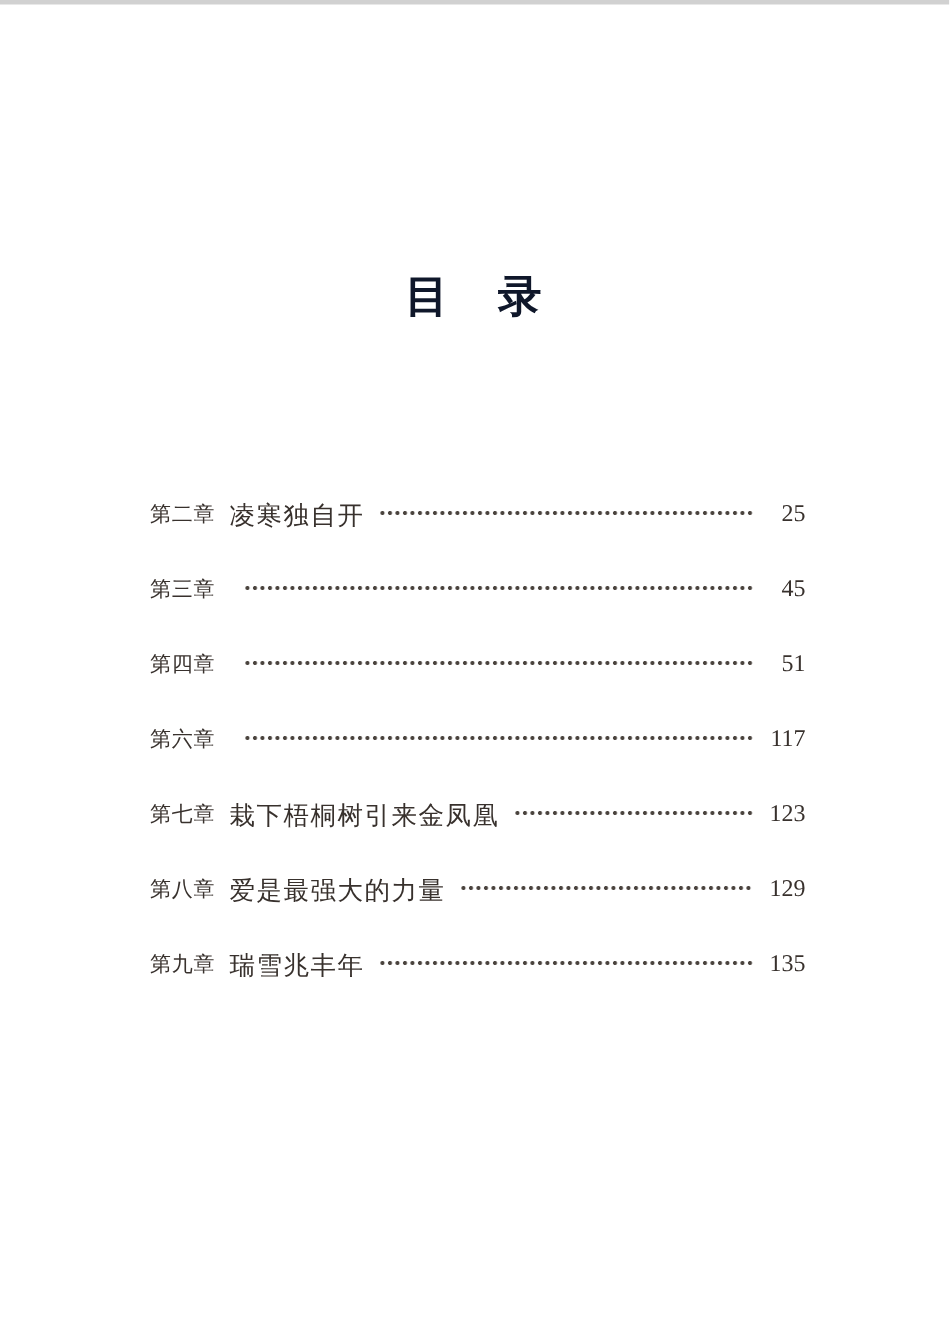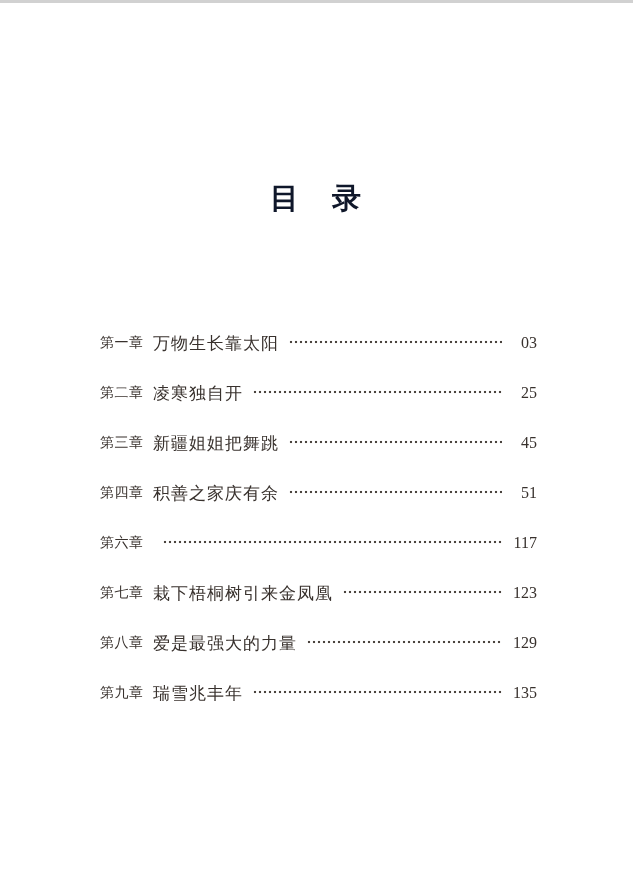--- a/index.html
+++ b/index.html
@@ -84,41 +84,33 @@
 </head>
 <body>
 
 <div class="page">
   <div class="top-strip"></div>
 
   <div class="doc-title">目　录</div>
 
   <div class="toc" id="toc-list">
 
-  <div class="toc-row">
-        <span class="chap">第一章</span>
-        <span class="ctitle">万物生长靠太阳</span>
-        <span class="leader"></span>
-        <span class="pnum">03</span>
-      </div>
       <div class="toc-row">
         <span class="chap">第二章</span>
         <span class="ctitle">凌寒独自开</span>
         <span class="leader"></span>
         <span class="pnum">25</span>
       </div>
       <div class="toc-row">
         <span class="chap">第三章</span>
-        <span class="ctitle">新疆姐姐把舞跳</span>
         <span class="leader"></span>
         <span class="pnum">45</span>
       </div>
       <div class="toc-row">
         <span class="chap">第四章</span>
-        <span class="ctitle">积善之家庆有余</span>
         <span class="leader"></span>
         <span class="pnum">51</span>
       </div>
       <div class="toc-row">
         <span class="chap">第六章</span>
         <span class="leader"></span>
         <span class="pnum">117</span>
       </div>
       <div class="toc-row">
         <span class="chap">第七章</span>

